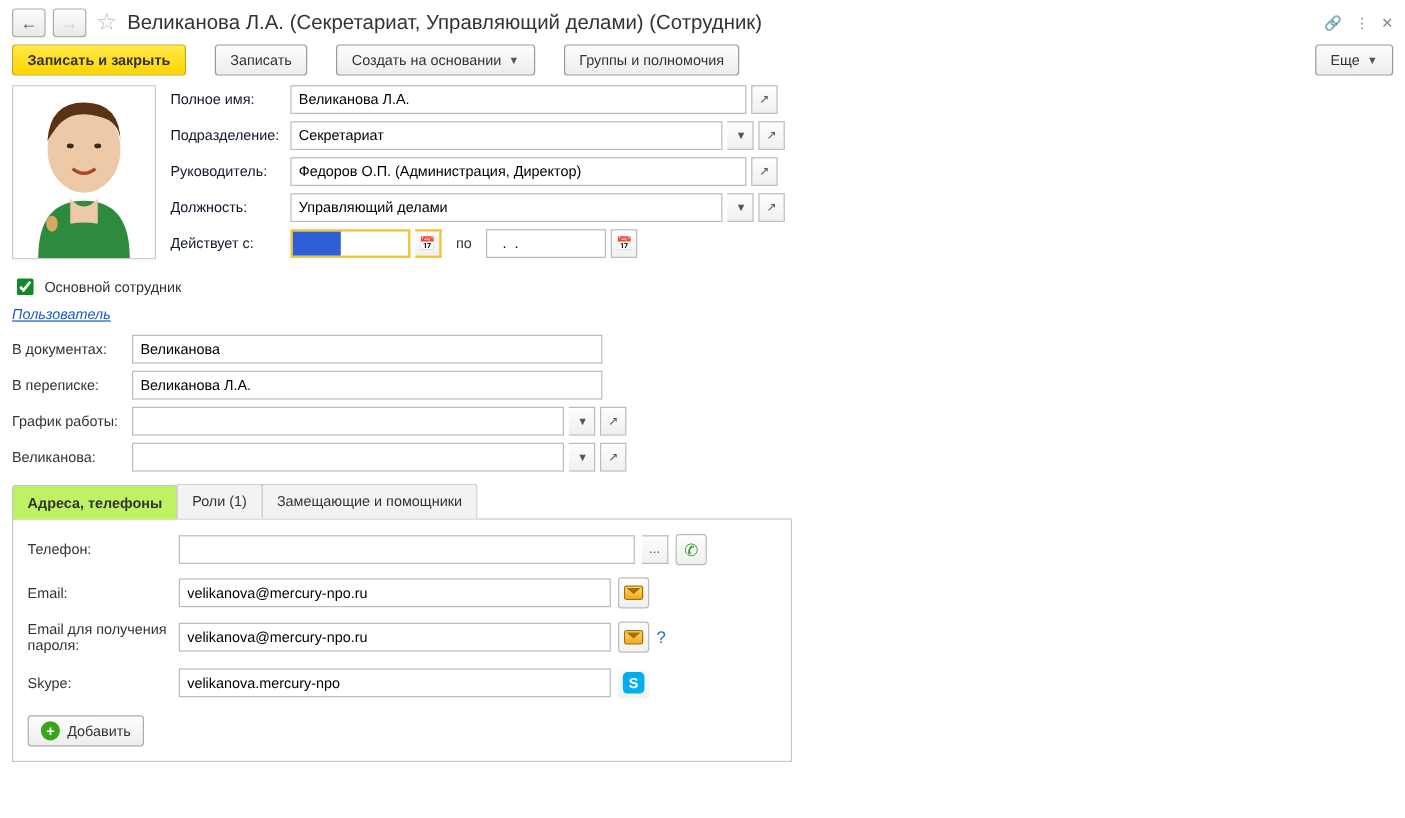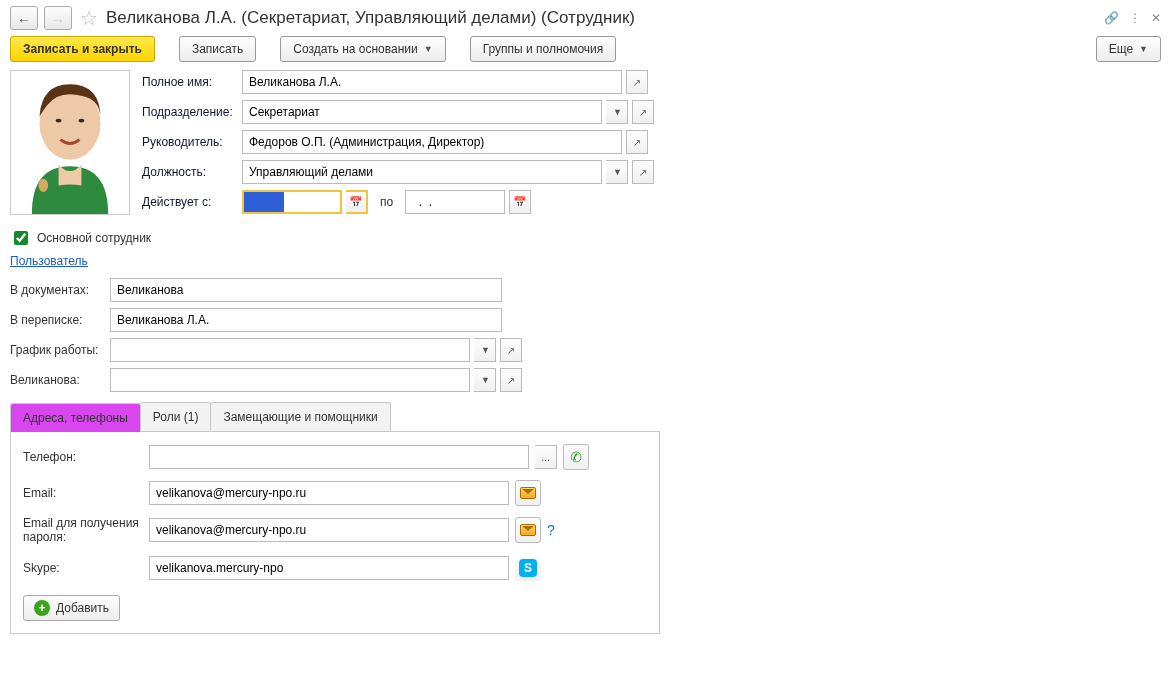--- a/index.html
+++ b/index.html
@@ -92,21 +92,21 @@
     display:inline-flex;align-items:center;justify-content:center;
     cursor:pointer;
     font-size:11px; color:#555;
   }
   .sq-btn.dropdown{border-left:none;}
   .date-highlight { border:2px solid #f0c43c; }
   .date-sel { background:#2d5fd6; color:#fff; display:inline-block; width:40px; height:100%; }
   .calendar-icon::before{content:"📅";font-size:11px;}
   .check-row { display:flex; align-items:center; gap:6px; margin:8px 0 6px; }
   .check-row input{width:14px;height:14px;accent-color:#118a2a;}
-  a.user-link{color:#1a5bc4; text-decoration:underline; display:inline-block; margin-bottom:10px;}
+  a.user-link{color:#1a5bc4; text-decoration:underline; display:inline-block; margin-bottom:10px;font-style:italic;}
   .sec-row{display:flex;align-items:center;margin-bottom:6px;}
   .sec-row label{width:100px;}
   .w400{width:392px;}
   .tabs{
     display:flex;
     border-bottom:1px solid #c8c8c8;
     margin-top:10px;
     width:650px;
     position:relative;
   }
@@ -115,23 +115,24 @@
     border:1px solid #c8c8c8;
     border-bottom:none;
     background:#f3f3f3;
     margin-right:-1px;
     cursor:pointer;
     font-size:12px;
     border-top-left-radius:3px;
     border-top-right-radius:3px;
   }
   .tab.active{
-    background:#d946ef;
+    background:#bef264;
     position:relative;
     top:1px;
+    font-weight:bold;
   }
   .tab-panel{
     border:1px solid #c8c8c8;
     border-top:none;
     padding:12px;
     width:650px;
   }
   .panel-row{display:flex;align-items:center;margin-bottom:10px;gap:6px;}
   .panel-row label{width:120px;}
   .panel-input{width:360px;}

